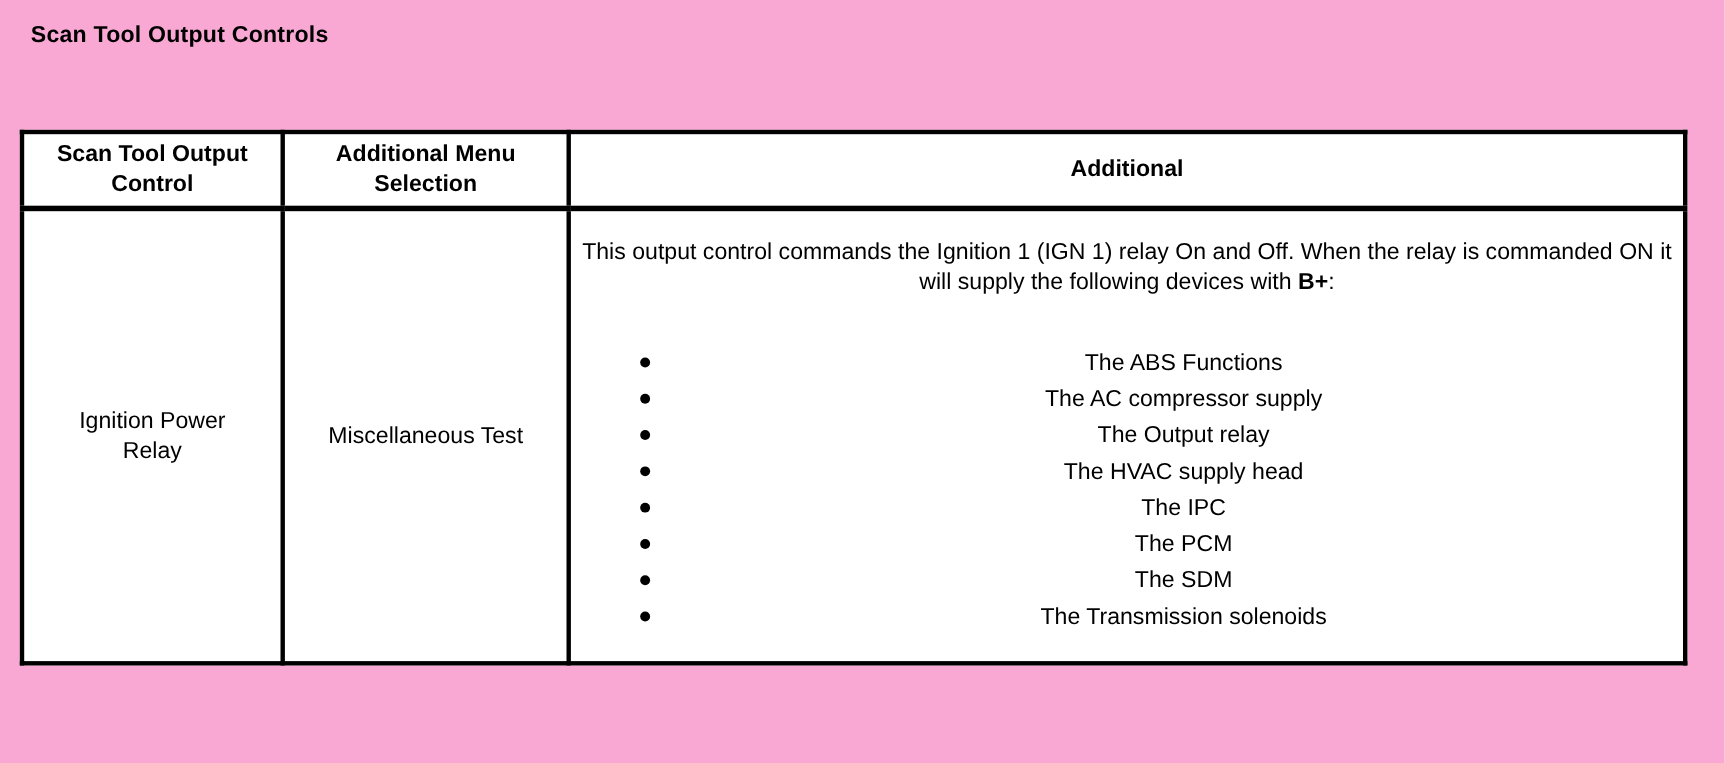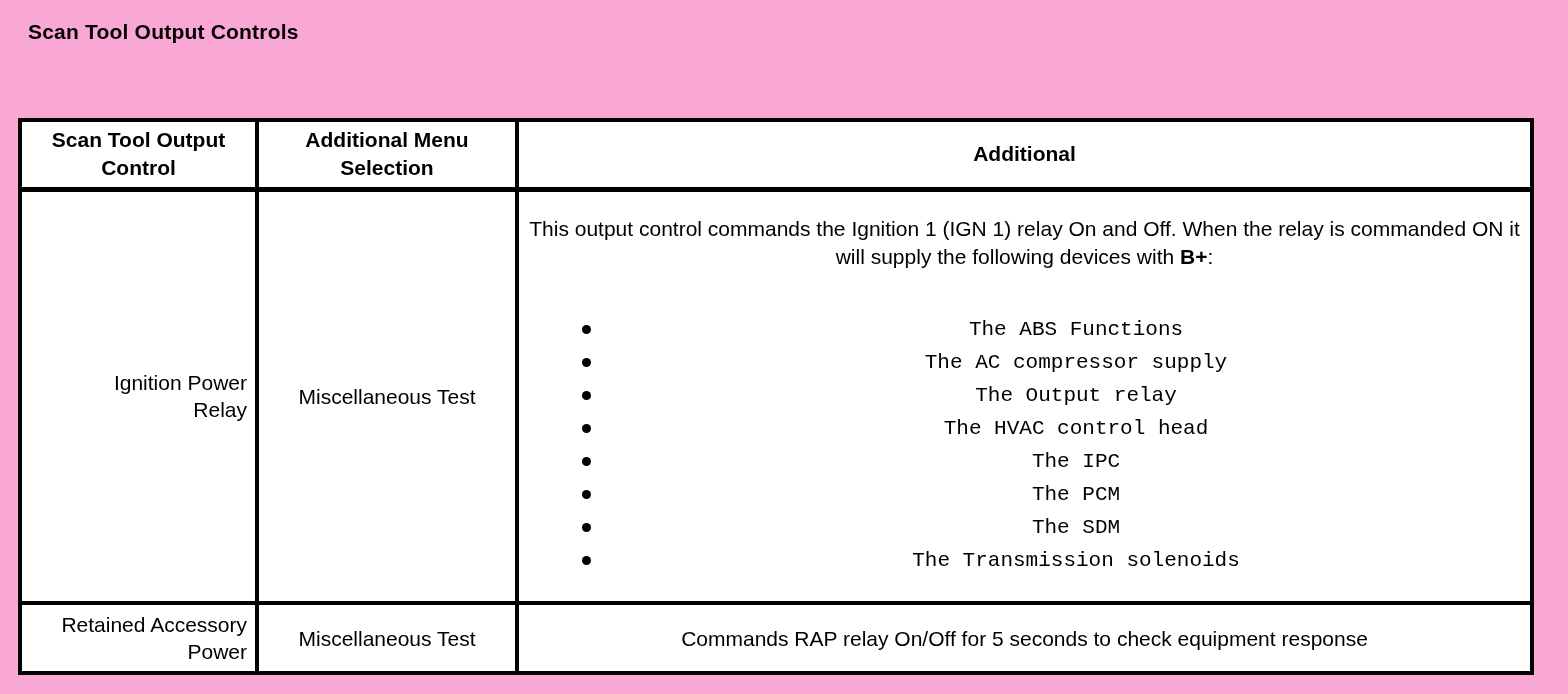--- a/index.html
+++ b/index.html
@@ -56,42 +56,41 @@
   .col-desc     { width: 1015px; }
 
   .ctl-table tbody td {
     padding: 2px 8px;
     vertical-align: middle;
     line-height: 1.3;
   }
   tr.row-main { height: 414px; }
   tr.row-rap  { height: 70px; }
 
-  td.cell-control { text-align: right; }
+  td.cell-control { text-align: center; }
   td.cell-control .wrap-narrow {
     display: inline-block;
     max-width: 190px;
   }
   th .wrap-head {
     display: inline-block;
     max-width: 225px;
   }
   td.cell-desc-main {
     vertical-align: top;
     padding: 6px 10px 2px 8px;
   }
   .desc-intro {
     margin: 0;
     line-height: 28px;
   }
   ul.device-list {
     margin: 42px 0 0 0;
     padding: 0;
     list-style: none;
-    font-family: Liberation Mono, monospace;
   }
   ul.device-list li {
     position: relative;
     padding-left: 103px;
     line-height: 33px;
     height: 33px;
   }
   ul.device-list li::before {
     content: "";
     position: absolute;
@@ -136,35 +135,24 @@
         </td>
         <td class="cell-menu">
           <span>Miscellaneous Test</span>
         </td>
         <td class="cell-desc-main">
           <p class="desc-intro"><span>This output control commands the Ignition 1 (IGN 1) relay On and Off. When the relay is commanded ON it will supply the following devices with </span><b>B+</b><span>:</span></p>
           <ul class="device-list">
             <li>The ABS Functions</li>
             <li>The AC compressor supply</li>
             <li>The Output relay</li>
-            <li>The HVAC control head</li>
+            <li>The HVAC supply head</li>
             <li>The IPC</li>
             <li>The PCM</li>
             <li>The SDM</li>
             <li>The Transmission solenoids</li>
           </ul>
-        </td>
-      </tr>
-      <tr class="row-rap">
-        <td class="cell-control">
-          <span class="wrap-narrow">Retained Accessory Power</span>
-        </td>
-        <td class="cell-menu">
-          <span>Miscellaneous Test</span>
-        </td>
-        <td class="cell-desc">
-          <span>Commands RAP relay On/Off for 5 seconds to check equipment response</span>
         </td>
       </tr>
     </tbody>
   </table>
 
 </div>
 
 </body></html>

